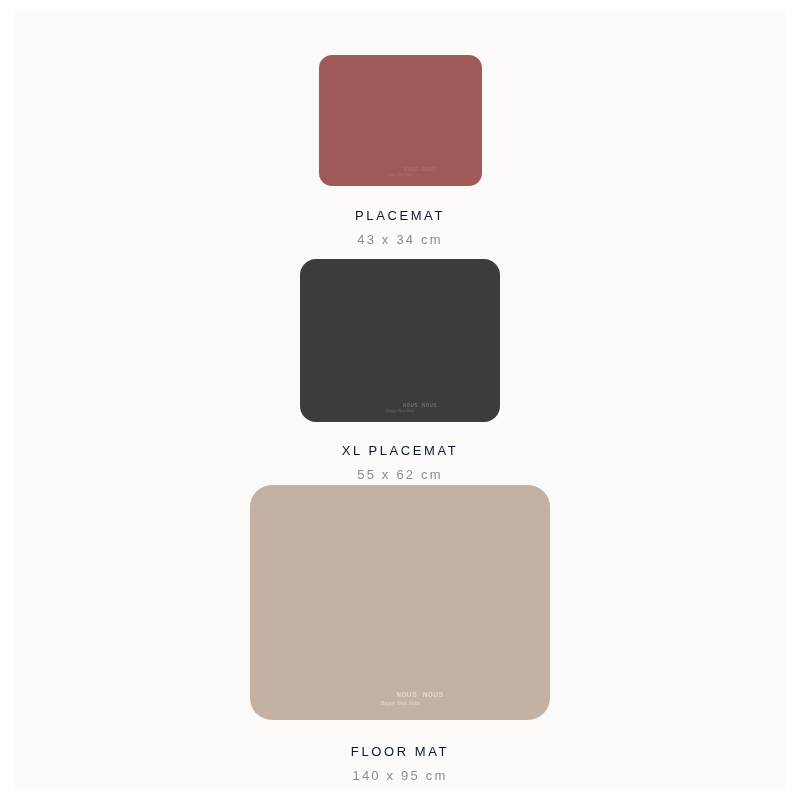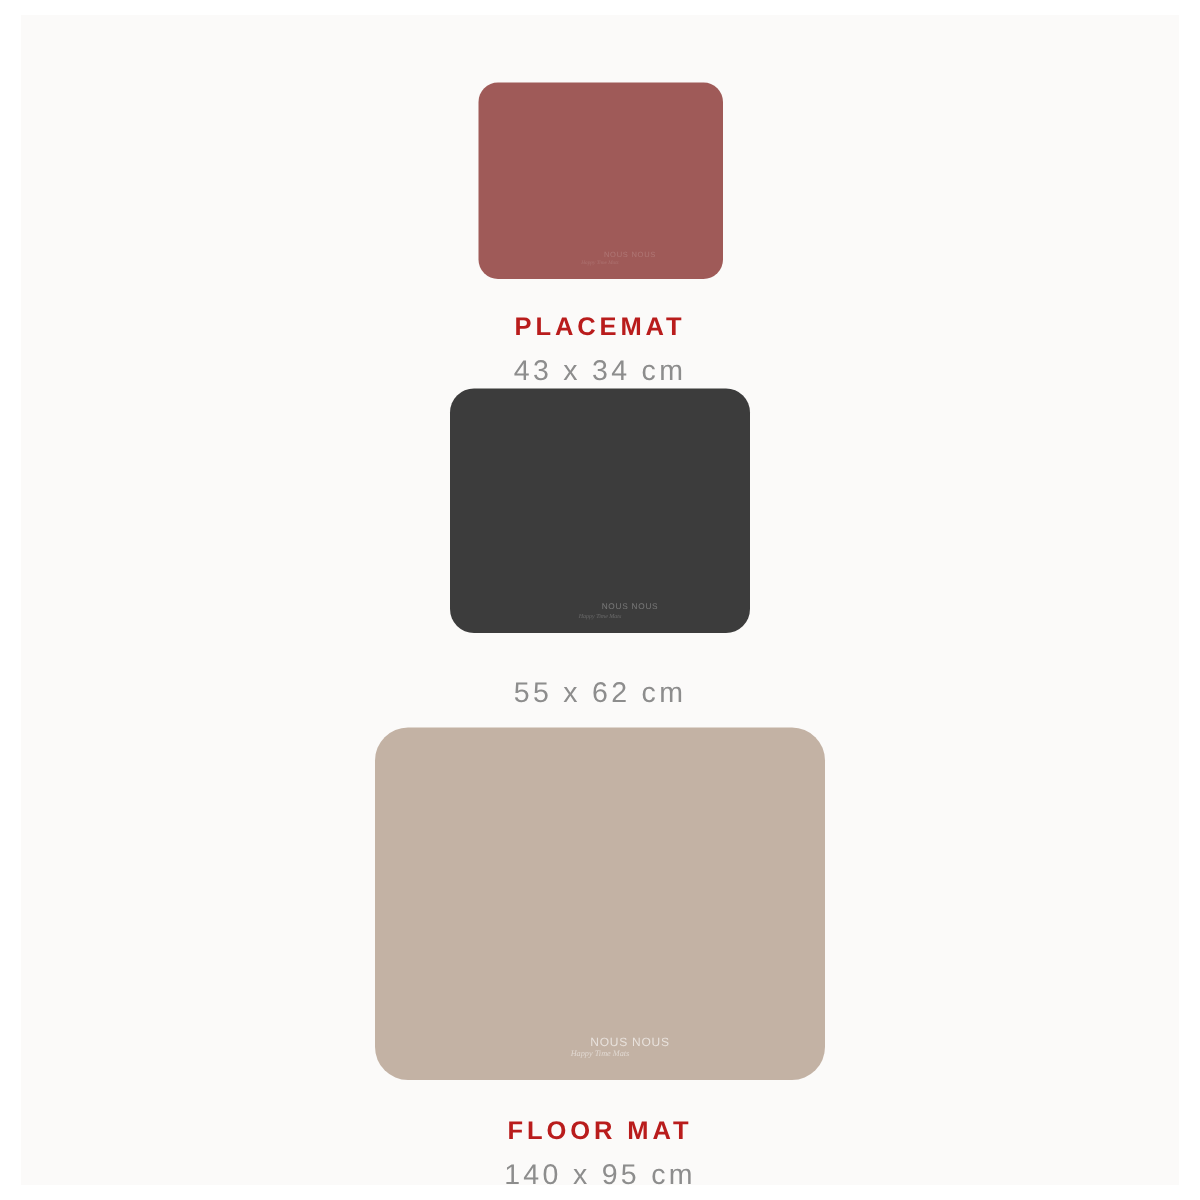--- a/index.html
+++ b/index.html
@@ -43,21 +43,21 @@
     transform: translateX(-50%);
     bottom: 8px;
     display: flex;
     flex-direction: column;
     align-items: center;
     line-height: 1;
     pointer-events: none;
   }
 
   .logo-word {
-    font-family: Liberation Sans, sans-serif;
+    font-family: Liberation Mono, monospace;
     letter-spacing: 0.5px;
     white-space: nowrap;
     padding-left: 40px;
   }
 
   .logo-script {
     font-family: "Liberation Serif", serif;
     font-style: italic;
     white-space: nowrap;
   }
@@ -74,29 +74,29 @@
   .p-floor-mat .logo-word { font-size: 8px; color: rgba(255,255,255,0.62); }
   .p-floor-mat .logo-script { font-size: 5.5px; color: rgba(255,255,255,0.50); margin-top: 2px; }
   .p-floor-mat .mat-logo { bottom: 14px; }
 
   .caption {
     text-align: center;
     width: 100%;
   }
 
   .caption-title {
-    font-size: 17px;
+    font-size: 13px;
     letter-spacing: 2.6px;
-    color: #b91c1c;
-    font-weight: 700;
+    color: #0f172a;
+    font-weight: 400;
     white-space: nowrap;
   }
 
   .caption-size {
-    font-size: 19px;
+    font-size: 13px;
     letter-spacing: 2.2px;
     color: #8d8d8d;
     font-weight: 400;
     white-space: nowrap;
     margin-top: 9px;
   }
 </style>
 </head>
 <body>
 
@@ -116,20 +116,21 @@
   </div>
 
   <div class="product p-xl-placemat" style="top:249px;">
     <div class="mat" style="width:200px;height:163px;background:#3c3c3c;border-radius:16px;">
       <div class="mat-logo">
         <span class="logo-word">NOUS NOUS</span>
         <span class="logo-script">Happy Time Mats</span>
       </div>
     </div>
     <div class="caption" style="margin-top:21px;">
+      <div class="caption-title">XL PLACEMAT</div>
       <div class="caption-size">55 x 62 cm</div>
     </div>
   </div>
 
   <div class="product p-floor-mat" style="top:475px;">
     <div class="mat" style="width:300px;height:235px;background:#c3b2a4;border-radius:22px;">
       <div class="mat-logo">
         <span class="logo-word">NOUS NOUS</span>
         <span class="logo-script">Happy Time Mats</span>
       </div>

